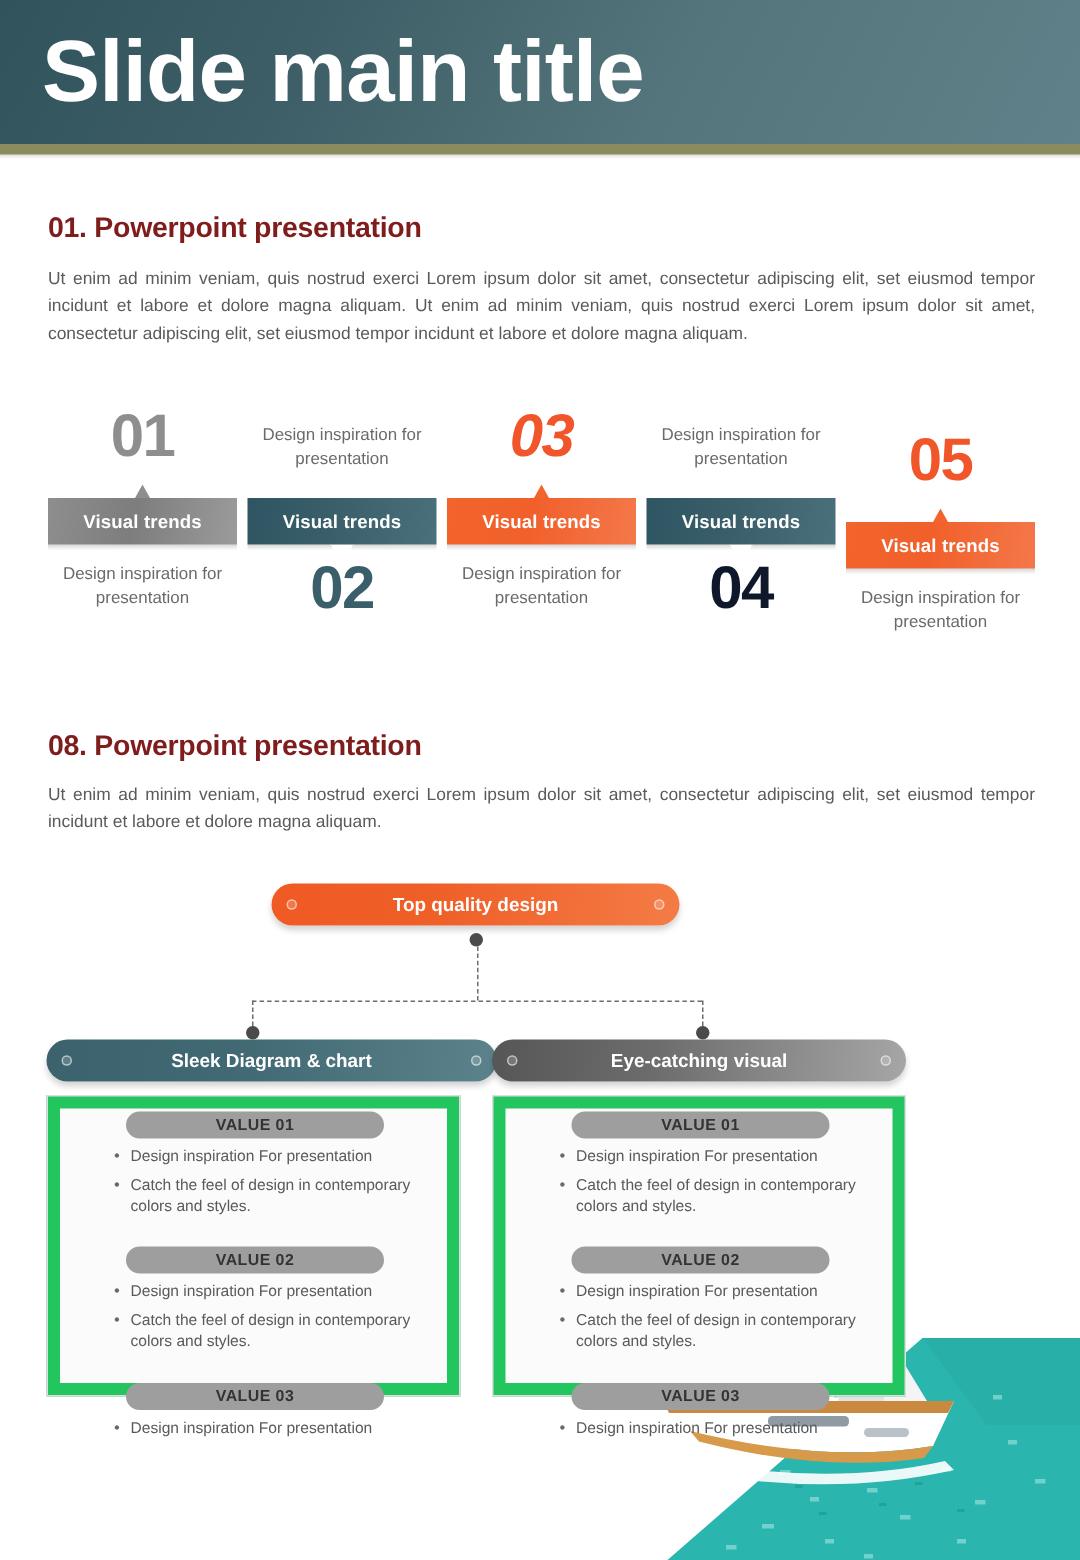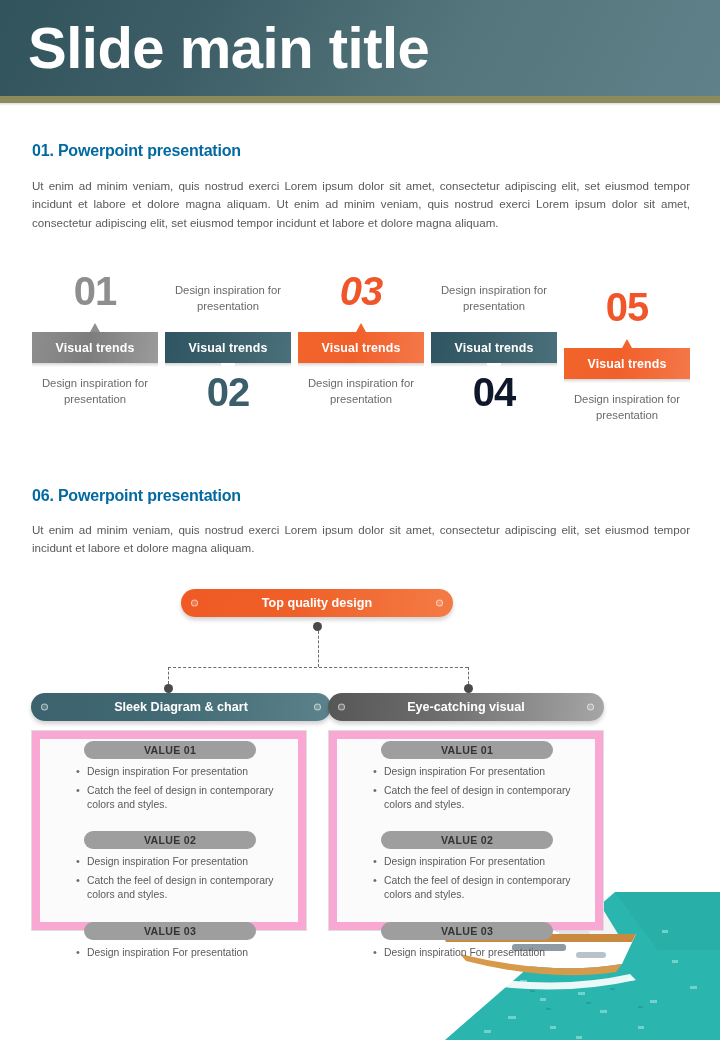--- a/index.html
+++ b/index.html
@@ -26,21 +26,21 @@
     background: #8b8b5d;
   }
   .header-rule-shadow {
     position: absolute; left: 0; top: 103px; width: 720px; height: 3px;
     background: linear-gradient(180deg, rgba(0,0,0,0.13), rgba(0,0,0,0));
   }
 
   
   .sec-title {
     position: absolute; left: 32px;
-    font-size: 16px; font-weight: 700; color: #0369a1; letter-spacing: -0.2px;
+    font-size: 19px; font-weight: 700; color: #7f1d1d; letter-spacing: -0.2px;
   }
   .sec-body {
     position: absolute; left: 32px; width: 658px;
     font-size: 11.6px; color: #5a5a5a; line-height: 18.4px;
     text-align: justify;
   }
 
   
   .timeline { position: absolute; left: 32px; top: 266px; width: 658px; height: 155px; }
   .tl-col { position: absolute; top: 0; width: 126px; height: 155px; }
@@ -110,21 +110,21 @@
   .dash-v {
     position: absolute; width: 0; border-left: 1px dashed #6d6d6d;
   }
   .dash-h {
     position: absolute; height: 0; border-top: 1px dashed #6d6d6d;
   }
 
   
   .box {
     position: absolute; top: 730px; width: 276px; height: 201px;
-    background: #f9a8d4; border: 1px solid #dedede; padding-left: 17px;
+    background: #22c55e; border: 1px solid #dedede; padding-left: 17px;
   }
   .box-inner { position: absolute; inset: 8px; background: #fbfbfb; }
   .vpill {
     position: absolute; left: 52px; width: 172px; height: 18px;
     border-radius: 9px; background: #9e9e9e;
     display: flex; align-items: center; justify-content: center;
     font-size: 10.6px; font-weight: 700; color: #333333; letter-spacing: 0.3px;
   }
   .blist { position: absolute; left: 44px; width: 228px; }
   .bitem {
@@ -185,21 +185,21 @@
       </div>
       <div class="tl-col" style="left: 532px; margin-top: 16px;">
         <div class="tl-num up" style="color: rgb(240, 86, 42);">05</div>
         <div class="tl-cap down">Design inspiration for presentation</div>
         <div class="tl-arrow-up orange"></div>
         <div class="tl-bar orange">Visual trends</div>
         <div class="tl-shadow"></div>
       </div>
     </div>
 
-  <div class="sec-title" style="top:487px">06. Powerpoint presentation</div>
+  <div class="sec-title" style="top:487px">08. Powerpoint presentation</div>
   <div class="sec-body" style="top:521px">Ut enim ad minim veniam, quis nostrud exerci   Lorem ipsum dolor sit amet, consectetur adipiscing elit, set eiusmod tempor incidunt et labore et dolore magna aliquam.</div>
 
   <div class="water">
     <svg width="320" height="210" viewBox="0 0 320 210">
       <polygon points="45,210 215,62 320,62 320,210" fill="#2ab5ae"></polygon>
       <polygon points="215,62 320,62 320,120 258,120" fill="#27aaa4" opacity="0.55"></polygon>
       <g fill="#7fd6d0" opacity="0.85">
         <rect x="120" y="150" width="7" height="3"></rect>
           <rect x="140" y="168" width="6" height="3"></rect>
         <rect x="108" y="186" width="8" height="3"></rect>

